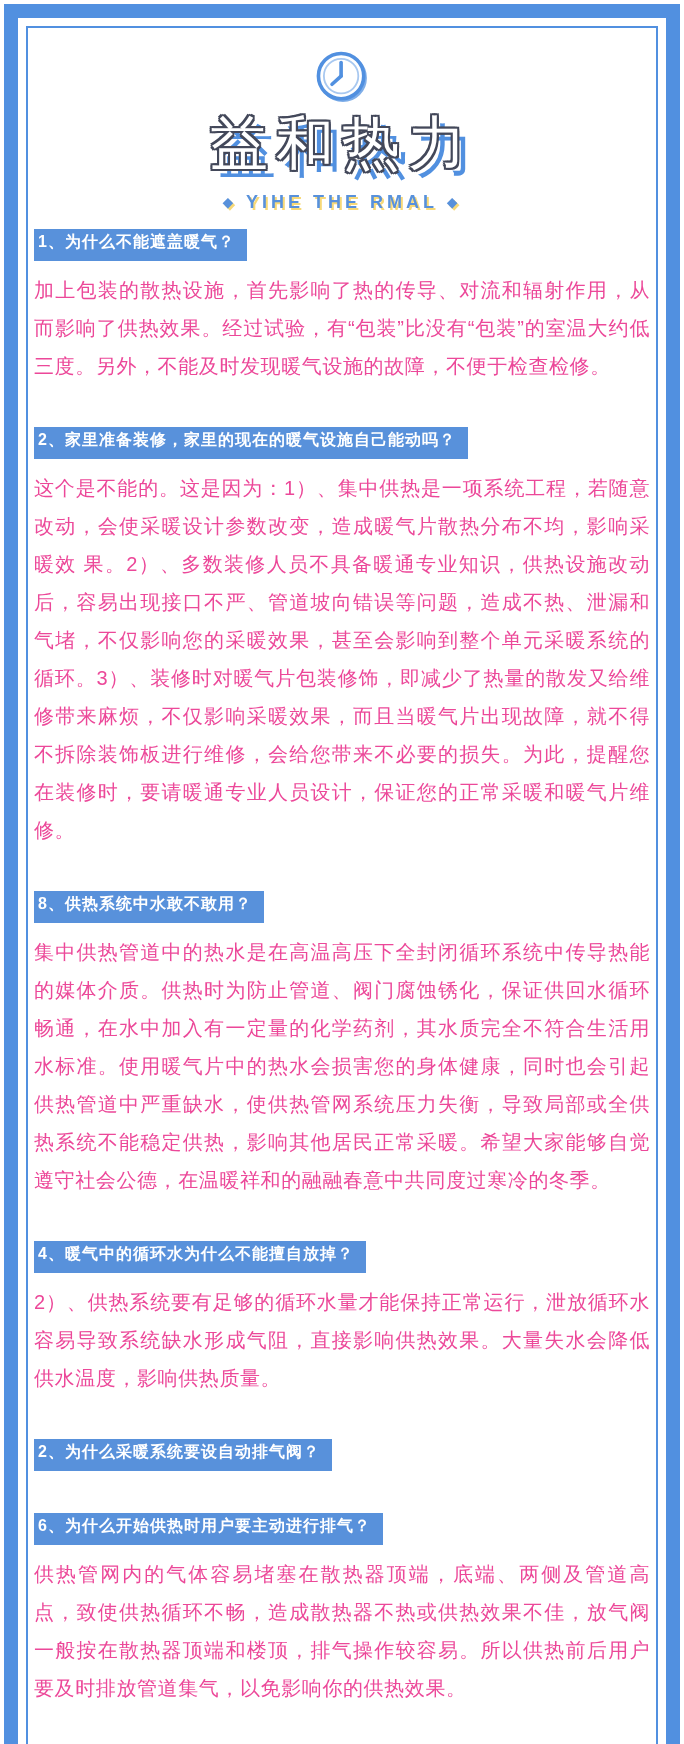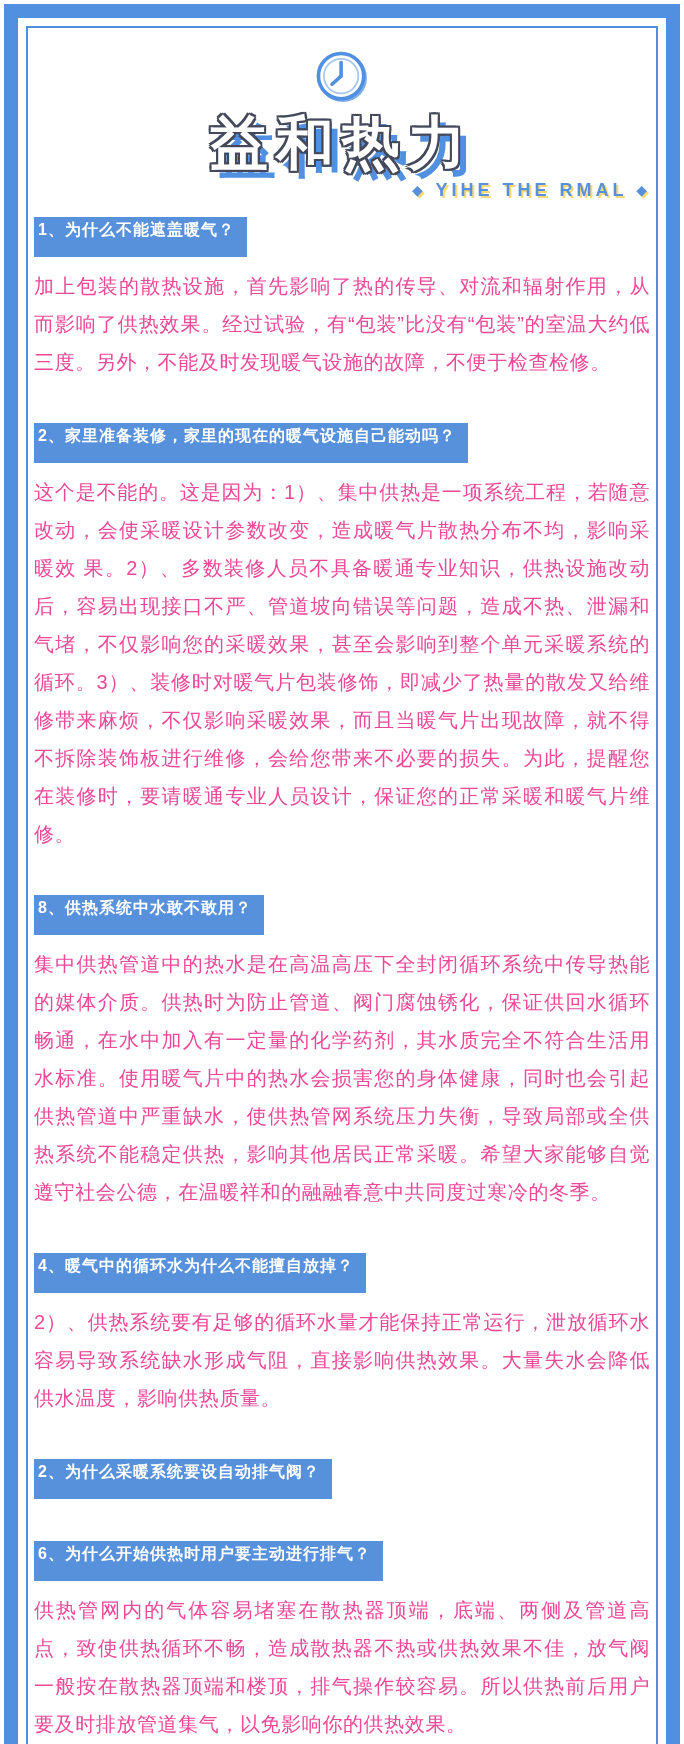--- a/index.html
+++ b/index.html
@@ -18,45 +18,44 @@
     border:2px solid #5190E0;border-bottom:none;
     padding:0 5px;
     box-sizing:border-box;
     overflow:hidden;
   }
   header.article-header{text-align:center;padding-top:20px;}
   .clock-wrap{line-height:0;margin-bottom:4px;}
   h1.page-title{
     margin:2px 0 0;
     font-size:58px;line-height:66px;
-    font-weight:700;letter-spacing:8px;
+    font-weight:400;letter-spacing:8px;
     color:#ffffff;
     text-shadow:
       -2px -2px 0 #43485a, 2px -2px 0 #43485a,
       -2px  2px 0 #43485a, 2px  2px 0 #43485a,
       -2px  0   0 #43485a, 2px  0   0 #43485a,
        0   -2px 0 #43485a, 0    2px 0 #43485a,
        8px  8px 0 #5190E0;
   }
   .page-subtitle{
-    margin-top:4px;
+    margin-top:16px;
     font-size:18px;font-weight:bold;letter-spacing:4px;
     color:#5891DB;
     text-shadow:2px 2px 0 #F7D978;
-    text-align:right;
   }
   .page-subtitle .diamond{font-size:14px;vertical-align:1px;}
   main.article-body{padding:0 1px;}
   section.qa-section{margin-top:42px;}
   section.qa-section:first-child{margin-top:16px;}
   h2.section-heading{
     display:inline-block;margin:0;
     background:#5891DB;color:#ffffff;
     font-size:16px;font-weight:bold;letter-spacing:1px;
-    line-height:24px;padding:1px 12px 15px 4px;
+    line-height:24px;padding:1px 12px 7px 4px;
   }
   p.section-paragraph{
     margin:10px 0 0;
     font-size:20px;line-height:38px;letter-spacing:0.6px;
     color:#ec4899;text-align:justify;
   }
 </style>
 </head>
 <body>
 

